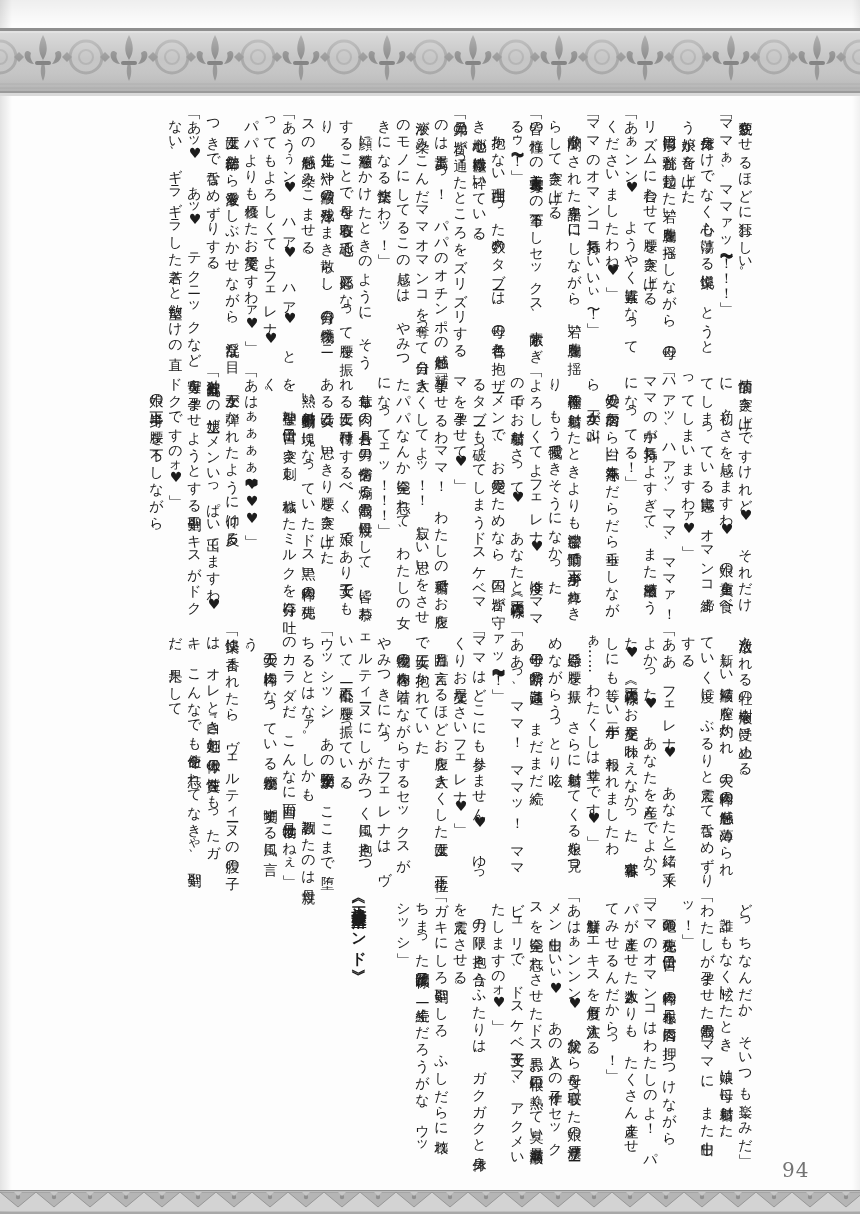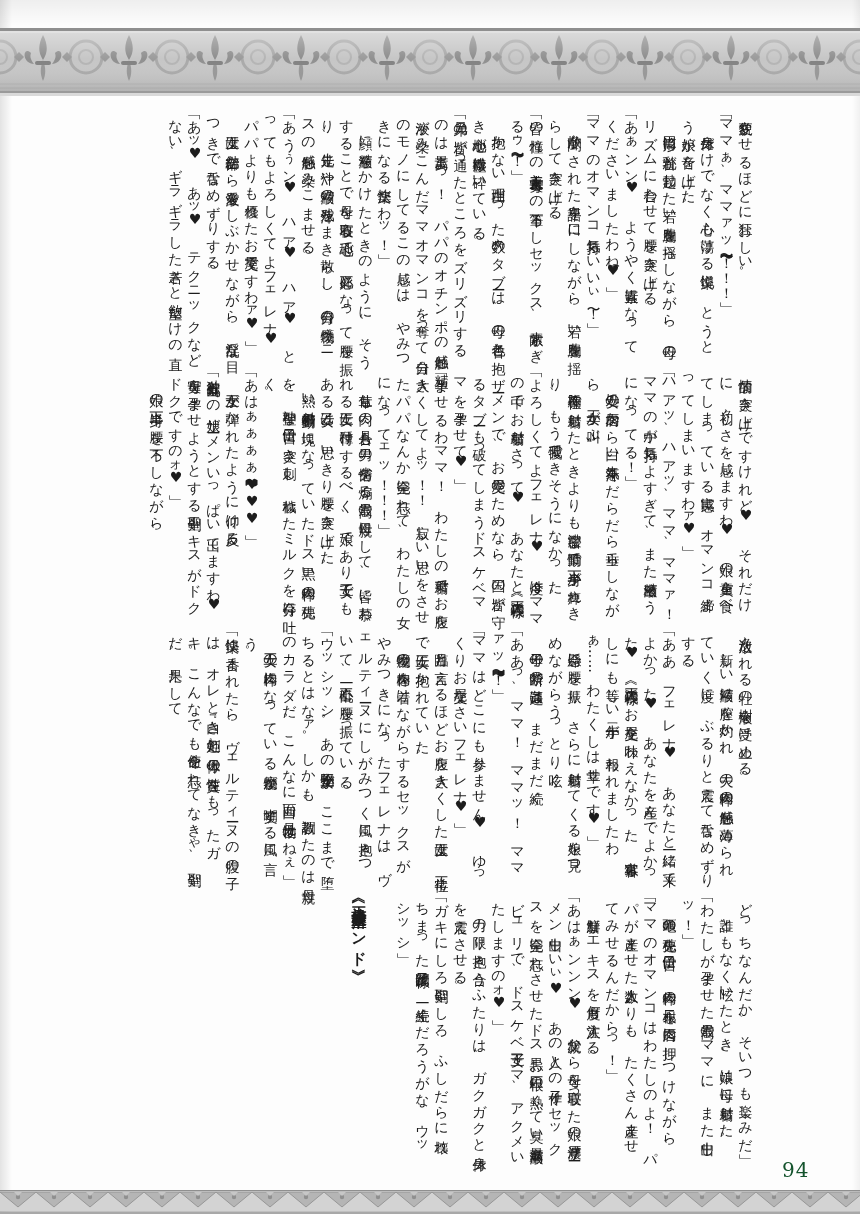--- a/index.html
+++ b/index.html
@@ -44,21 +44,21 @@
     letter-spacing:1.5px;
     padding-top:100px;
     margin-right:24px !important;
     margin-left:10px !important;
   }
   .page-number{
     position:absolute;
     left:782px;top:1158px;
     font-size:20px;
     letter-spacing:1px;
-    color:#14532d;
+    color:#737373;
   }
 </style>
 </head>
 <body>
 
 <div class="page">
 
   <div class="edge-top"></div>
   <div class="edge-left"></div>
   <div class="edge-right"></div>

